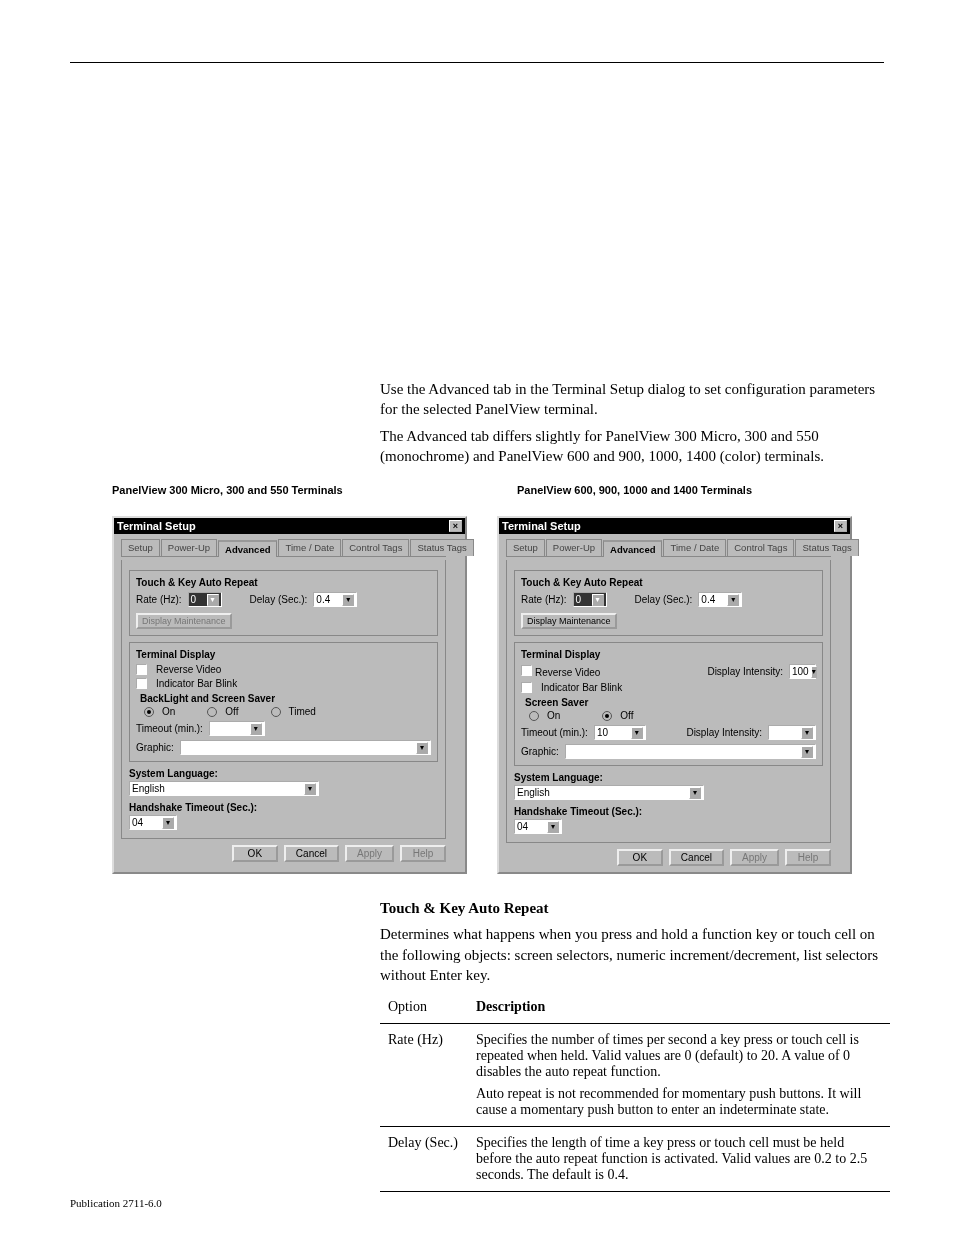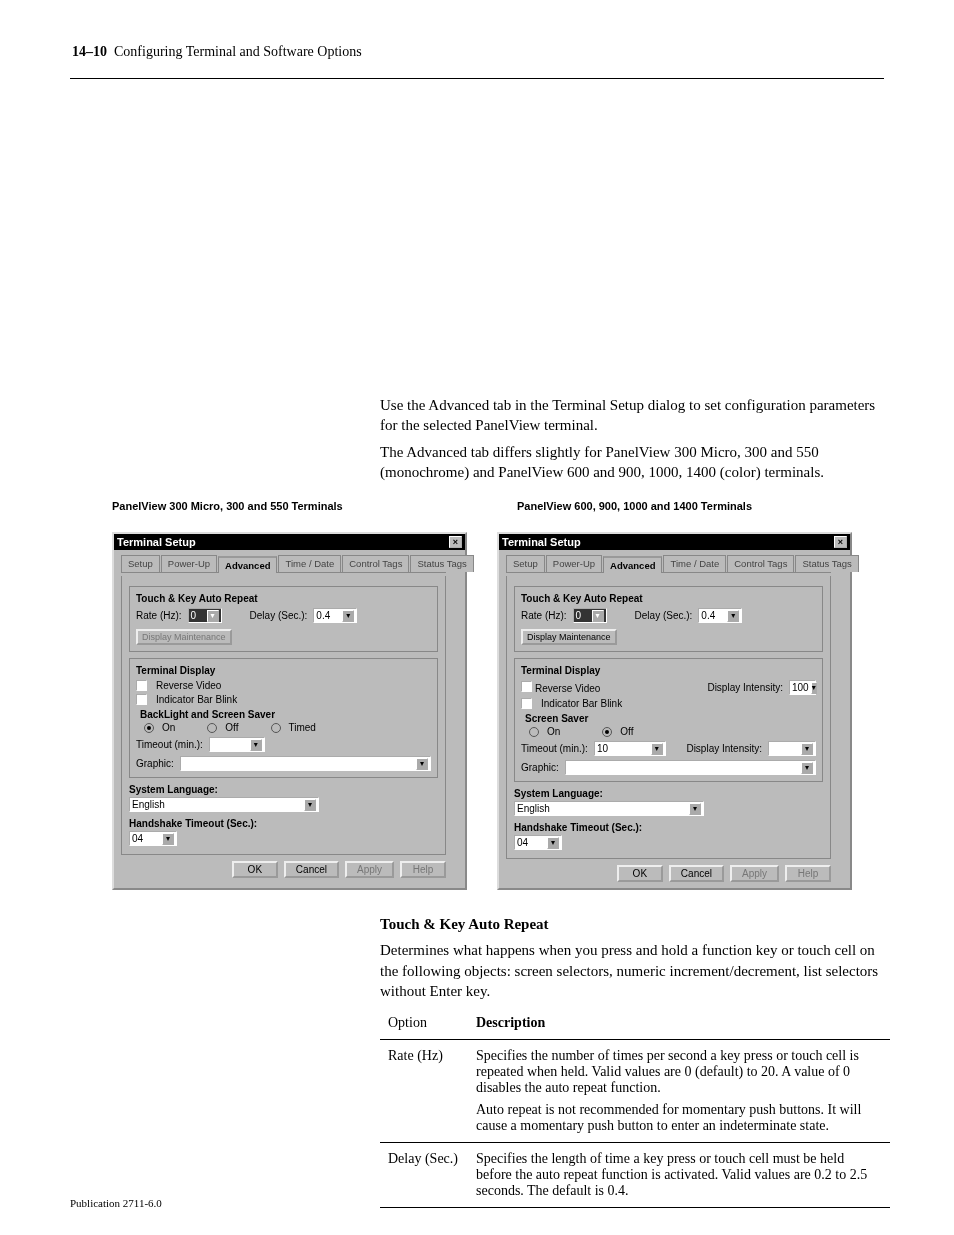--- a/index.html
+++ b/index.html
@@ -194,24 +194,20 @@
     position: absolute;
     bottom: 26px; left: 70px;
     font-size: 11px;
     color:#000;
   }
 </style>
 </head>
 <body>
 
 <div class="page">
-  <div class="header-line">
-    <span><b>14–10</b>&nbsp;&nbsp;<span>Configuring Terminal and Software Options</span></span>
-    <span style="visibility:hidden">Publication 2711-6.0</span>
-  </div>
   <div class="toprule"></div>
 
   <div style="height:300px"></div>
 
   <div class="body-text">
     <p>Use the Advanced tab in the Terminal Setup dialog to set configuration parameters for the selected PanelView terminal.</p>
     <p>The Advanced tab differs slightly for PanelView 300 Micro, 300 and 550 (monochrome) and PanelView 600 and 900, 1000, 1400 (color) terminals.</p>
   </div>
 
   <div style="display:flex; gap:50px; padding-left:42px; margin-top:18px; font-family:Arial,sans-serif; font-size:11px; font-weight:bold;">
@@ -375,21 +371,21 @@
             <div class="row" style="margin-left:8px;">
               <span class="radio"></span>
                 <span class="lbl">On</span>
               <span style="width:30px"></span>
               <span class="radio sel"></span>
                 <span class="lbl">Off</span>
             </div>
             <div class="row" style="margin-top:4px; justify-content:space-between;">
               <span class="row">
                 <span class="lbl">Timeout (min.):</span>
-                <span class="combo" style="width:72px">
+                <span class="combo" style="width:52px">
                     <span>10</span>
                     <span class="arrow">▾</span>
                   </span>
               </span>
               <span class="row">
                 <span class="lbl">Display Intensity:</span>
                 <span class="combo" style="width:48px">
                     <span></span>
                     <span class="arrow">▾</span>
                   </span>

